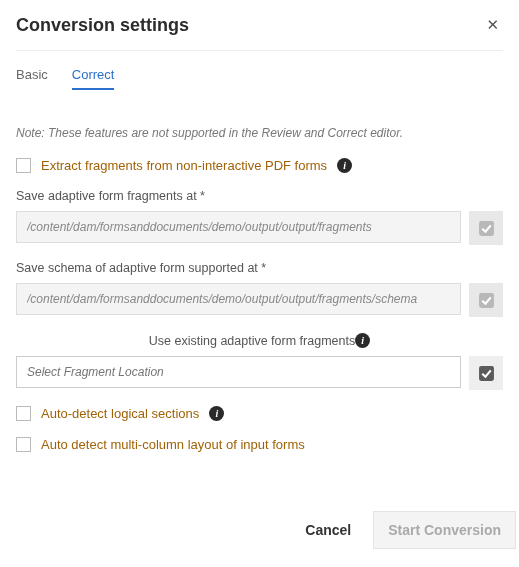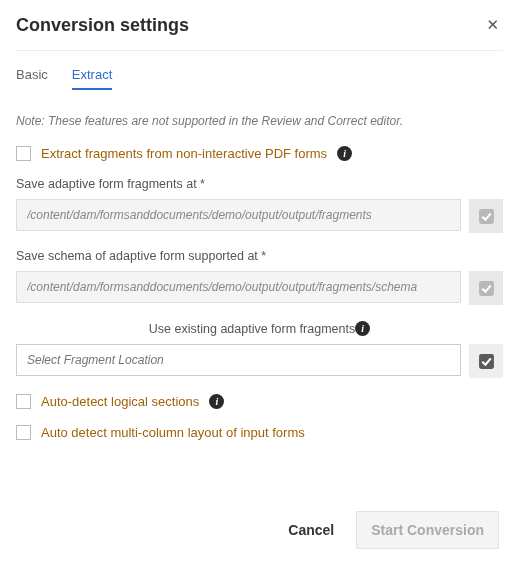--- a/index.html
+++ b/index.html
@@ -27,21 +27,21 @@
   .close-x {
     font-size: 15px;
     color: #555;
     cursor: pointer;
     padding: 2px 4px;
   }
   .tabs {
     display: flex;
     gap: 24px;
     margin-top: 16px;
-    margin-bottom: 24px;
+    margin-bottom: 36px;
   }
   .tab {
     font-size: 13px;
     color: #666;
     padding-bottom: 6px;
     cursor: pointer;
   }
   .tab.active {
     color: #2b6fcf;
     border-bottom: 2px solid #2b6fcf;
@@ -132,21 +132,21 @@
   .check-toggle.on {
     background: #e8e8e8;
   }
   .check-toggle.dark {
     background: #eee;
   }
   .check-toggle svg { width: 17px; height: 17px; }
   .footer {
     position: absolute;
     bottom: 18px;
-    right: 20px;
+    right: 3px;
     display: flex;
     gap: 14px;
     align-items: center;
   }
   .btn-cancel {
     font-size: 14px;
     font-weight: 600;
     color: #333;
     background: transparent;
     border: none;
@@ -166,21 +166,21 @@
 </head>
 <body>
 
 <div class="header">
   <h1>Conversion settings</h1>
   <span class="close-x">✕</span>
 </div>
 
 <div class="tabs">
   <div class="tab">Basic</div>
-  <div class="tab active">Extract</div>
+  <div class="tab active">Correct</div>
 </div>
 
 <div class="note">Note: These features are not supported in the Review and Correct editor.</div>
 
 <div class="checkbox-row">
   <div class="checkbox"></div>
   <span class="checkbox-label">Extract fragments from non-interactive PDF forms</span>
   <span class="info-icon">i</span>
 </div>
 

